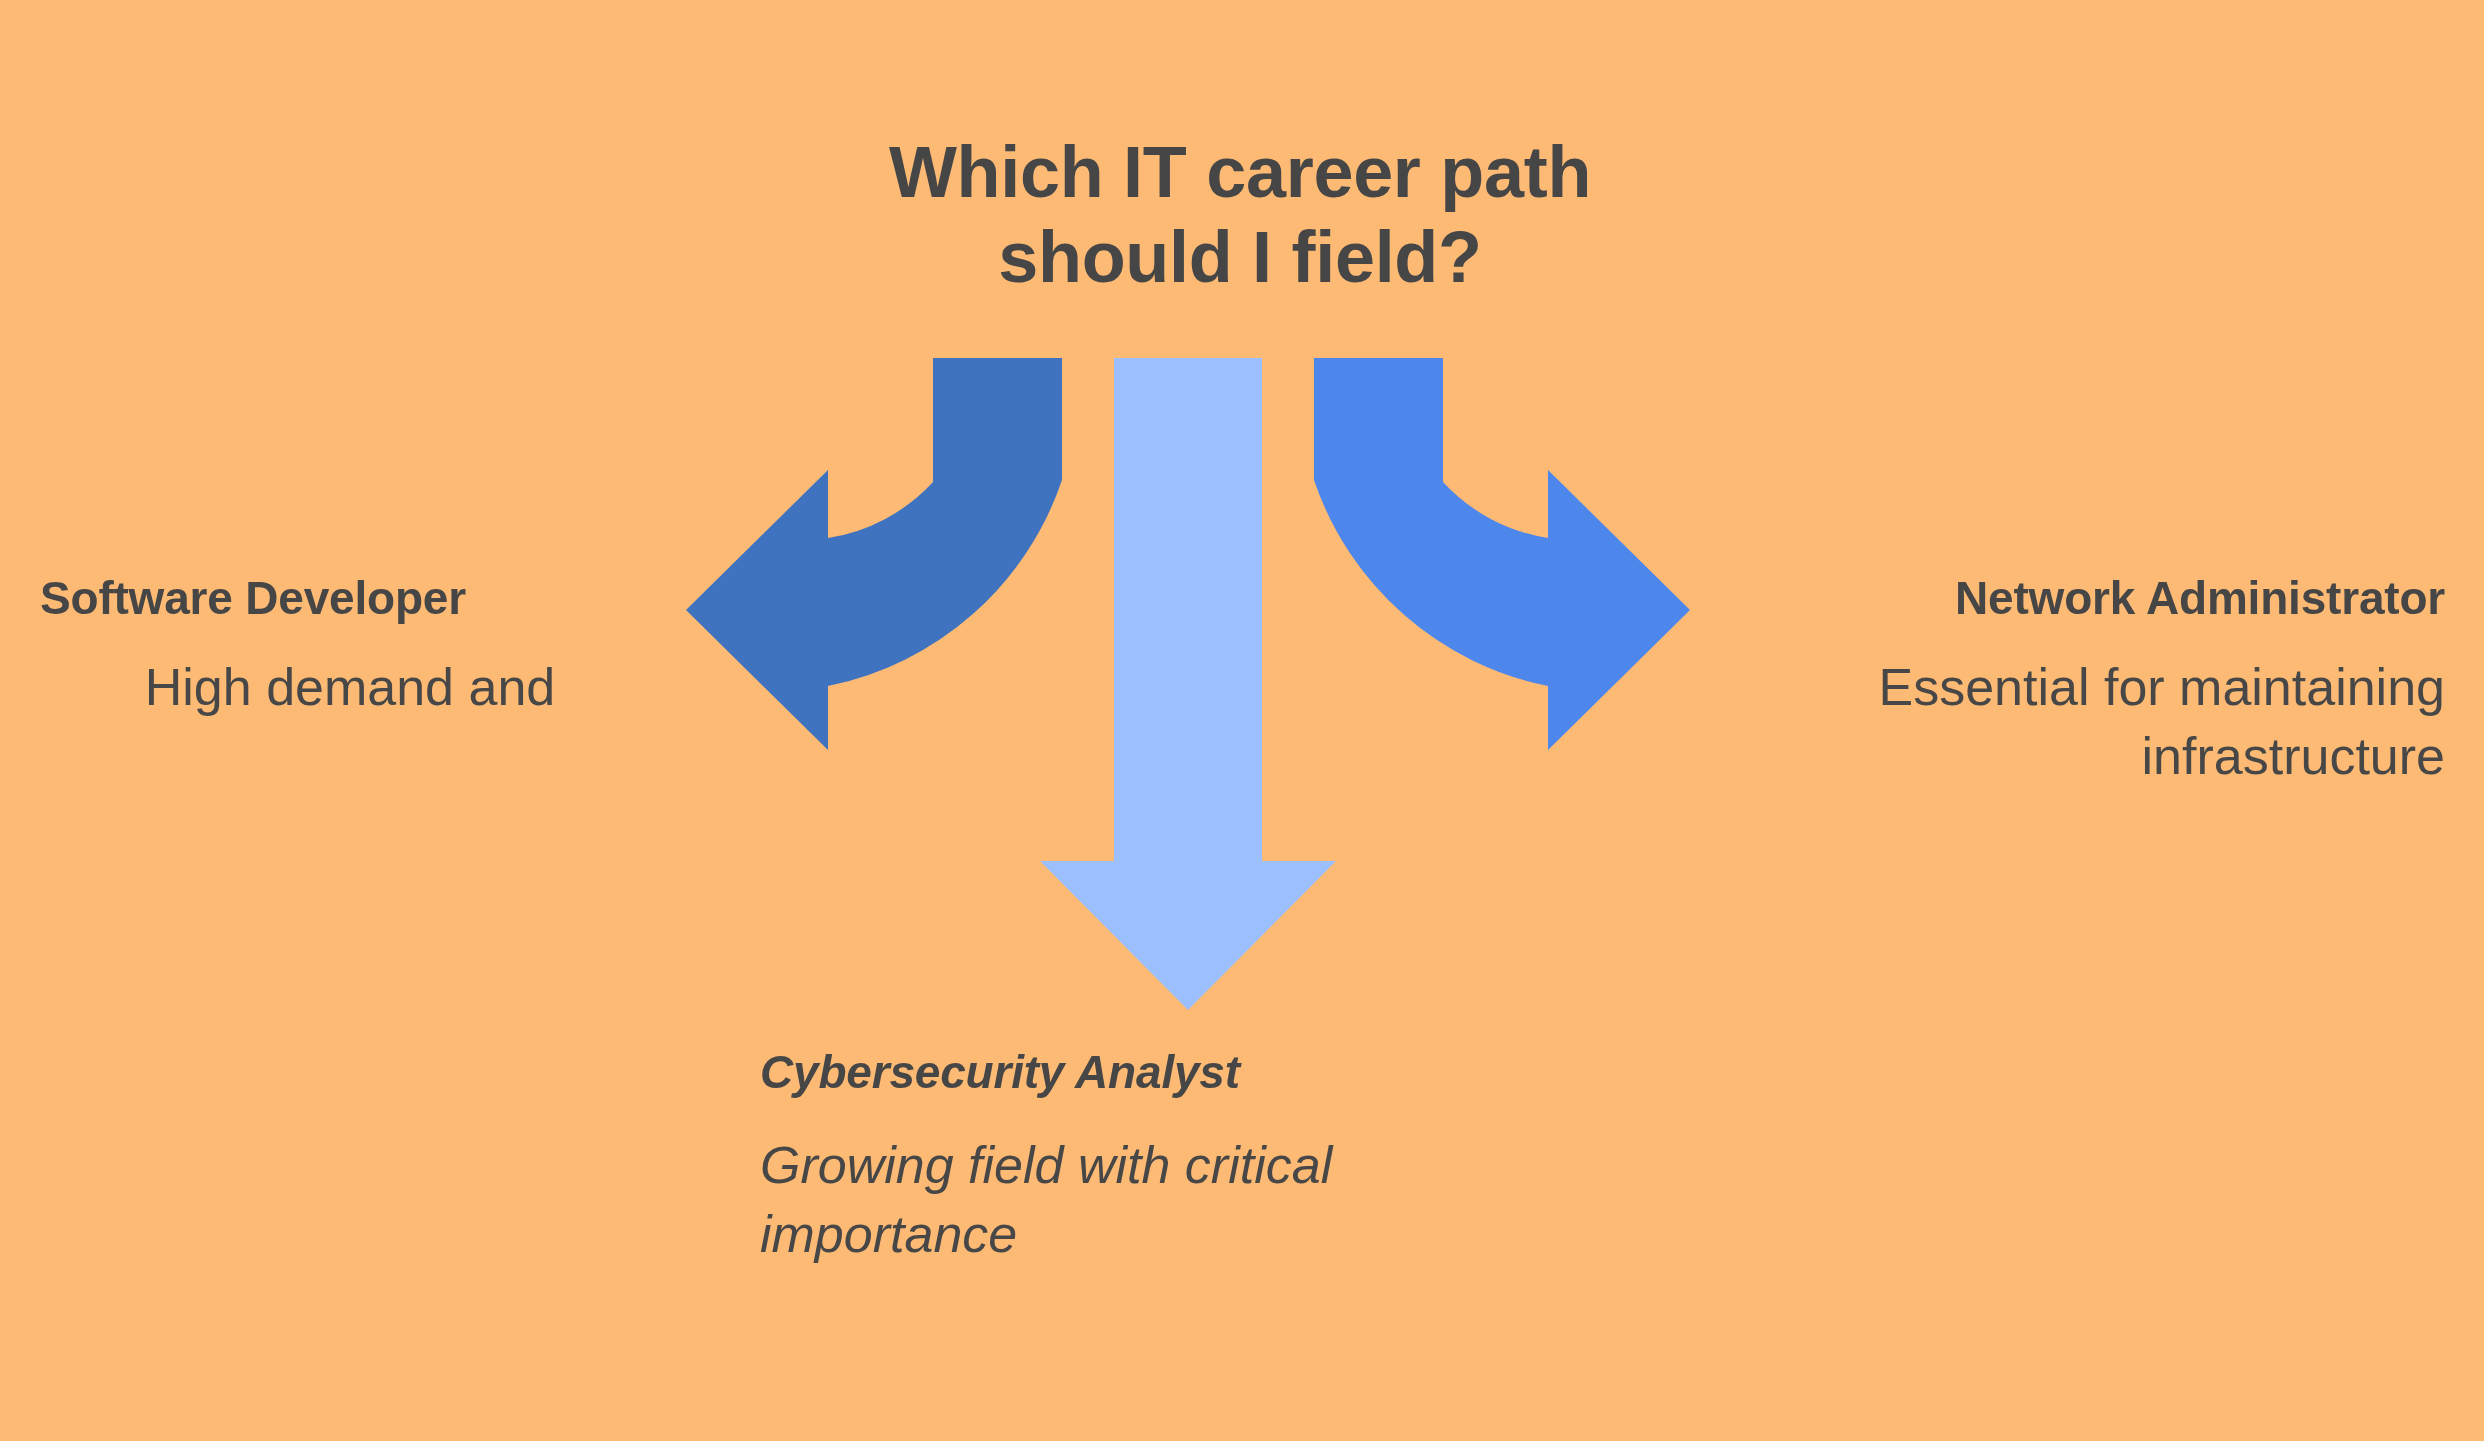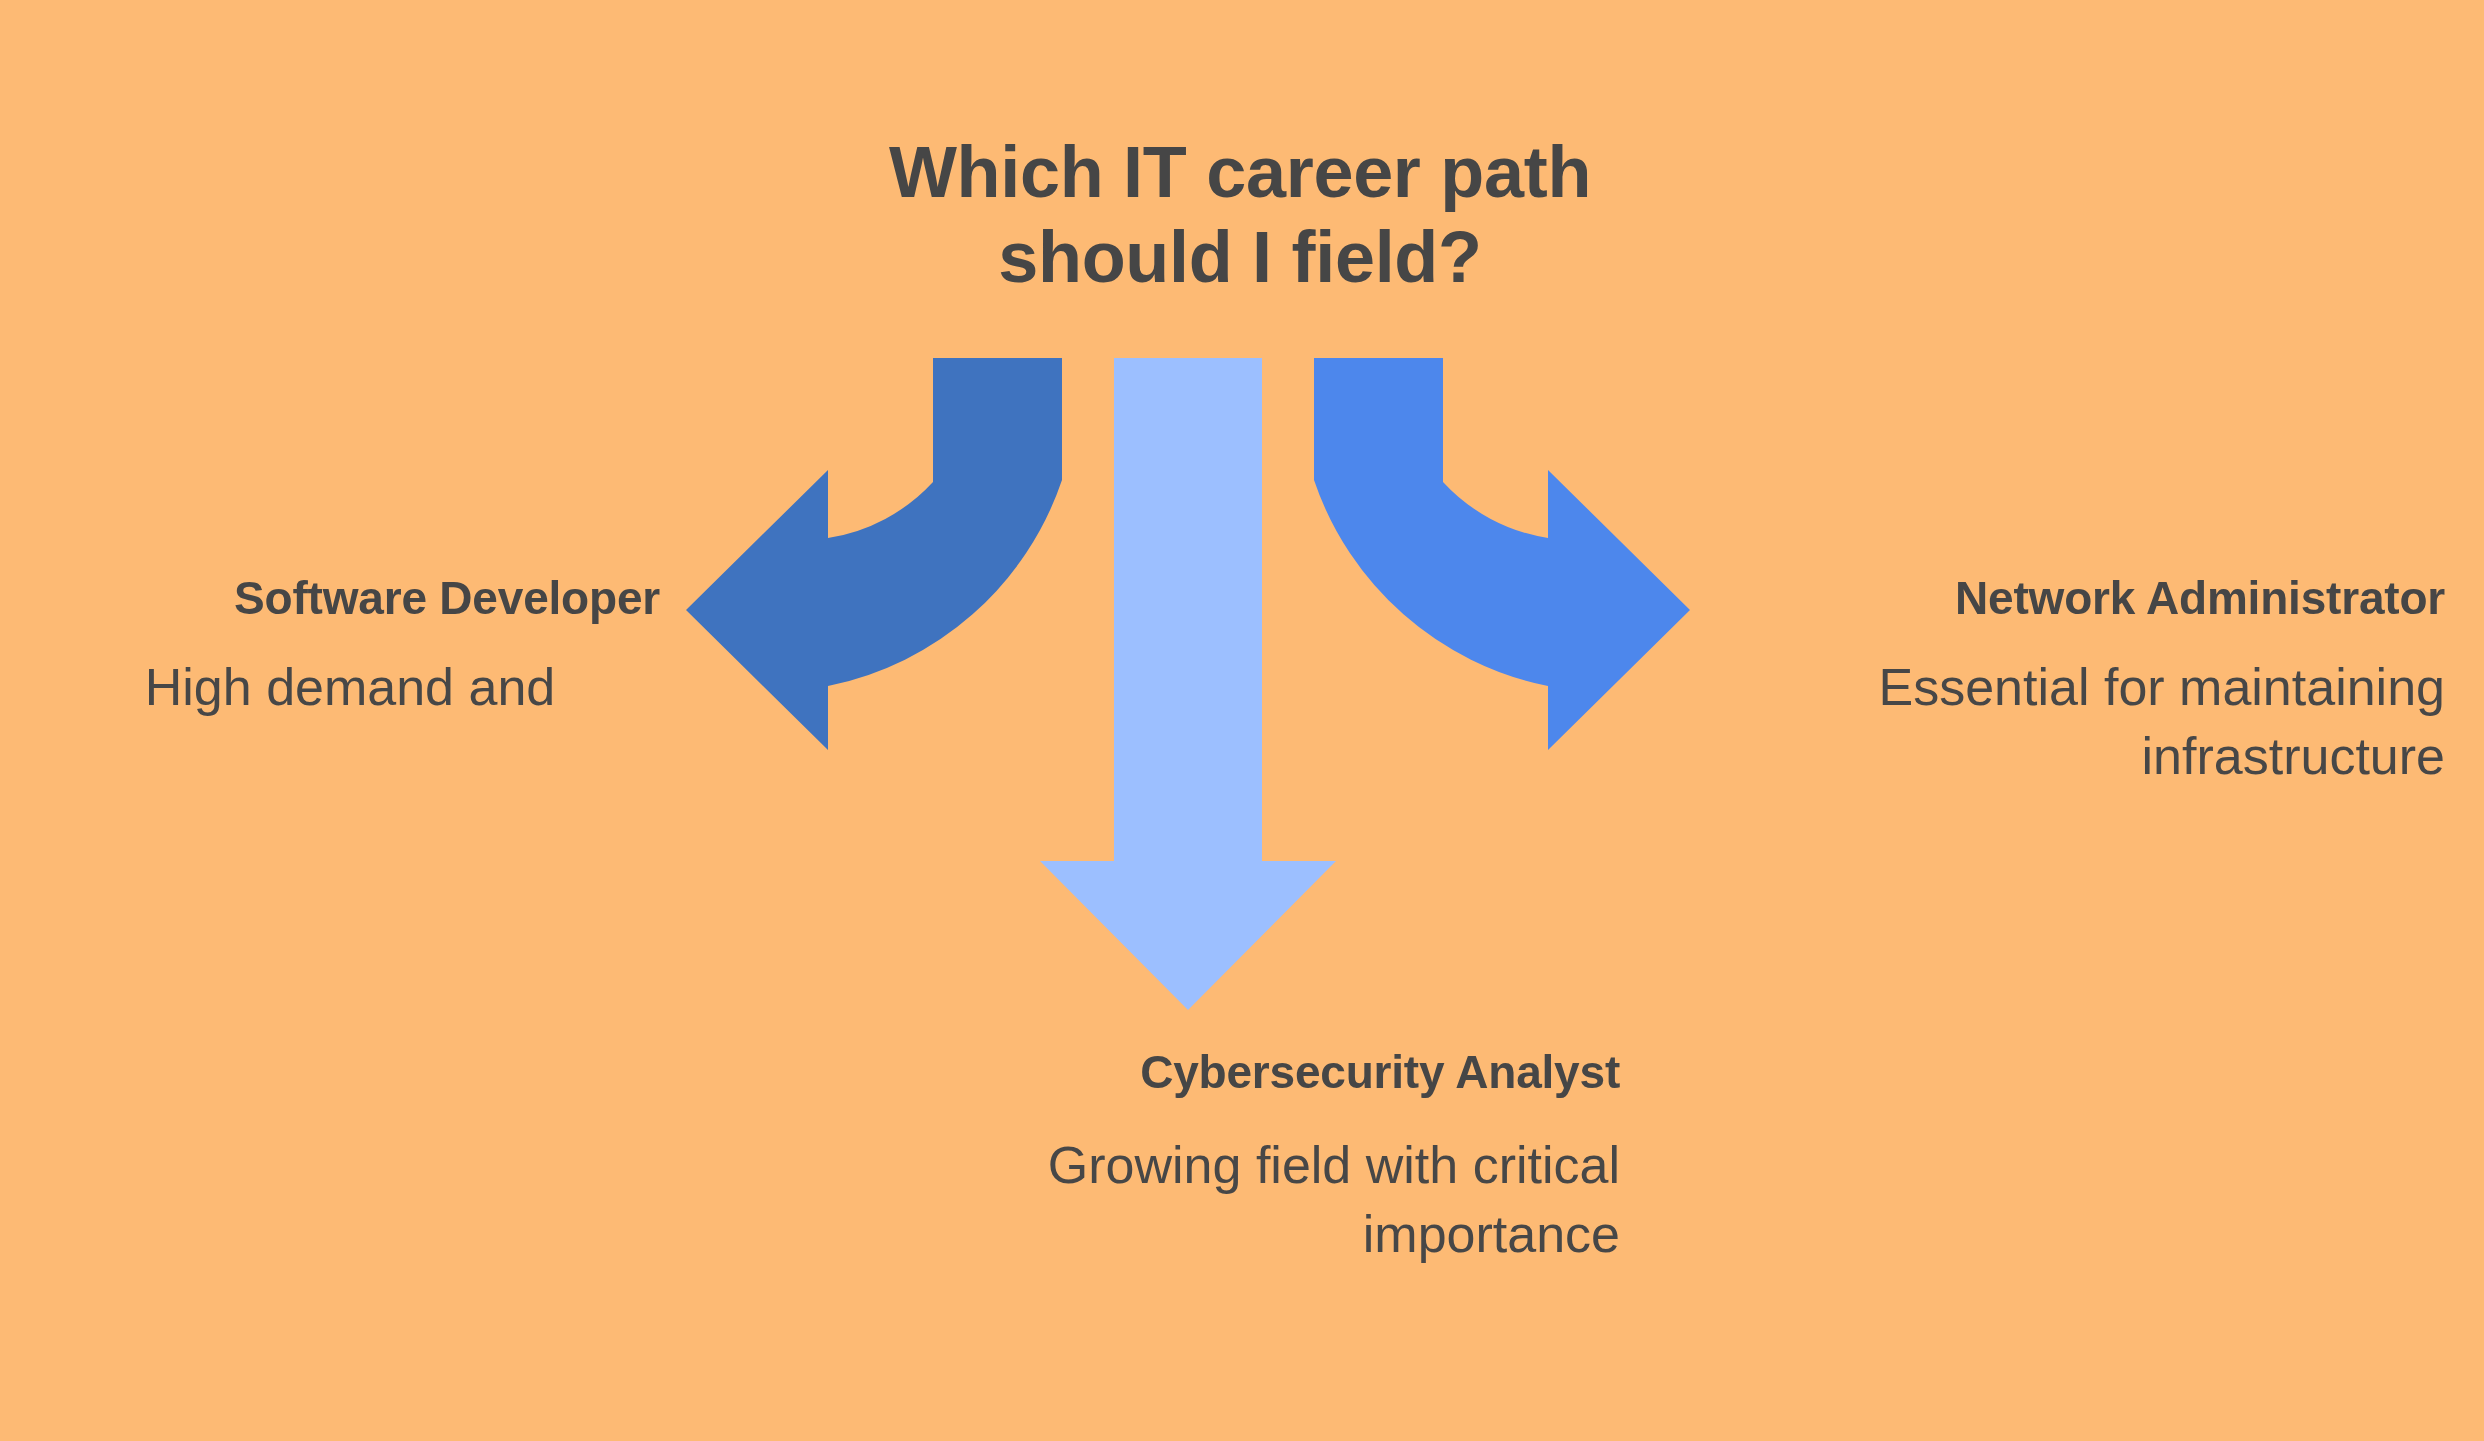--- a/index.html
+++ b/index.html
@@ -66,37 +66,38 @@
   }
 
   
   #branch-left {
     left: 40px;
     top: 572px;
     width: 620px;
     text-align: center;
   }
   #branch-left .branch-heading {
-    text-align: right;
+    text-align: left;
   }
 
   
   #branch-right {
     left: 1745px;
     top: 572px;
     width: 700px;
     text-align: right;
   }
 
   
   #branch-bottom {
     left: 760px;
     top: 1046px;
     width: 860px;
-    text-align: right;
+    text-align: left;
+    font-style: italic;
   }
   #branch-bottom .branch-desc {
     margin-top: 32px;
   }
 </style>
 </head>
 <body>
 
 <div id="canvas">
 

